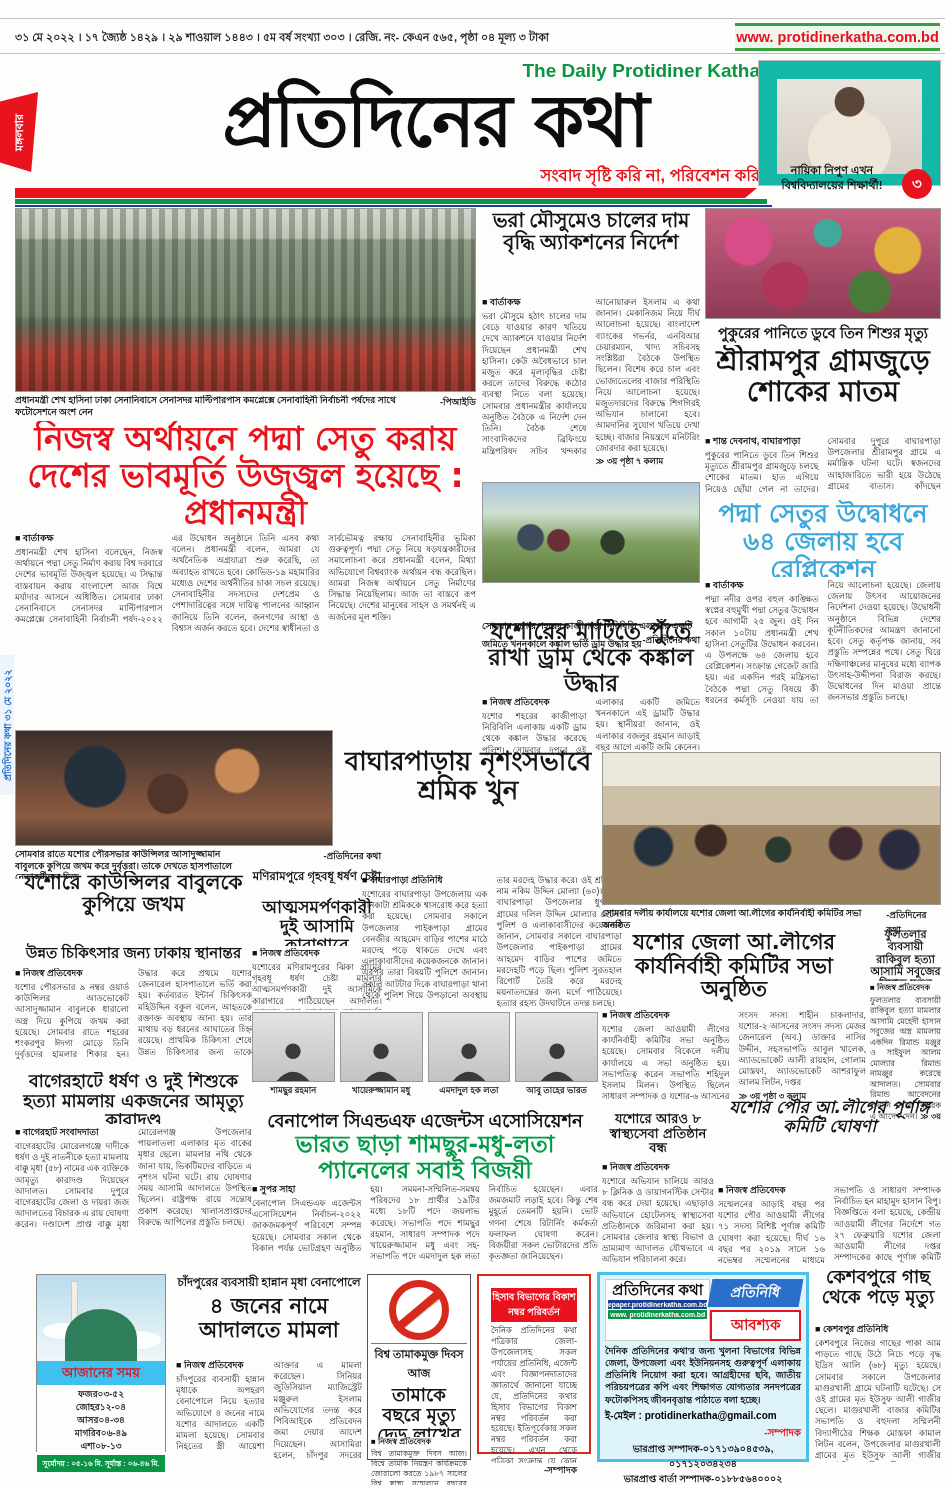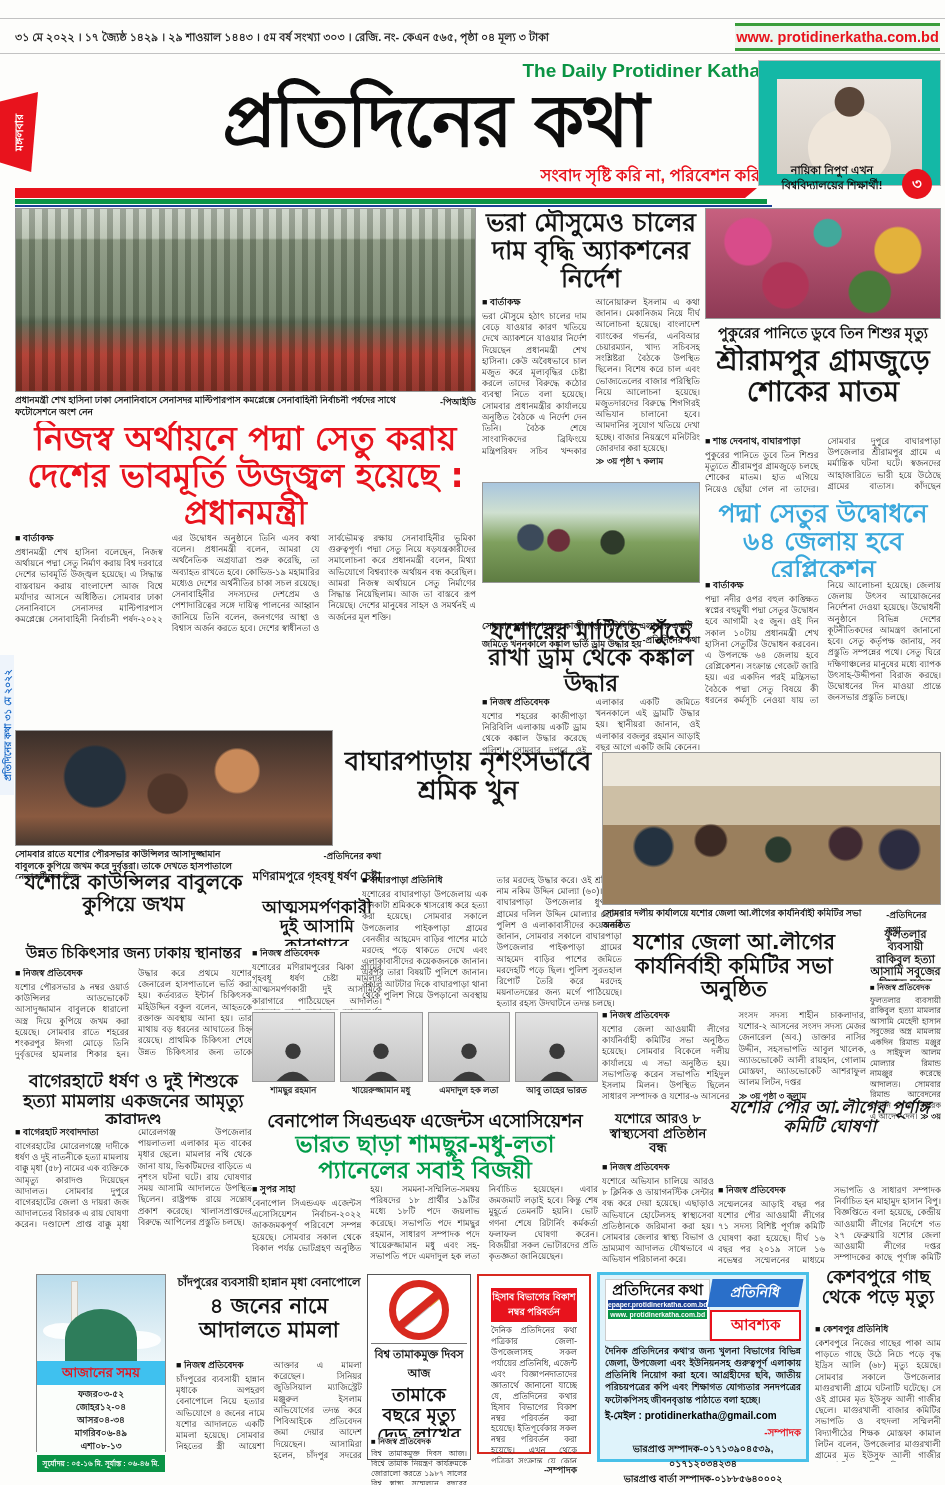--- a/index.html
+++ b/index.html
@@ -136,21 +136,21 @@
   <div class="abs" style="left:15px;top:395px;width:461px;height:24px;display:flex;justify-content:space-between;gap:24px;">
     <span class="caption">প্রধানমন্ত্রী শেখ হাসিনা ঢাকা সেনানিবাসে সেনাসদর মাল্টিপারপাস কমপ্লেক্সে সেনাবাহিনী নির্বাচনী পর্ষদের সাথে ফটোসেশনে অংশ নেন</span>
     <span class="credit">-পিআইডি</span>
   </div>
   <h2 class="abs hl hl-red" style="left:15px;top:421px;width:461px;height:106px;font-size:33px;">নিজস্ব অর্থায়নে পদ্মা সেতু করায় দেশের ভাবমূর্তি উজ্জ্বল হয়েছে : প্রধানমন্ত্রী</h2>
   <div class="abs body-text cols-3" style="left:15px;top:533px;width:461px;height:196px;">
     <div class="byline">■ বার্তাকক্ষ</div>
     <span>প্রধানমন্ত্রী শেখ হাসিনা বলেছেন, নিজস্ব অর্থায়নে পদ্মা সেতু নির্মাণ করায় বিশ্ব দরবারে দেশের ভাবমূর্তি উজ্জ্বল হয়েছে। এ সিদ্ধান্ত বাস্তবায়ন করায় বাংলাদেশ আজ বিশ্বে মর্যাদার আসনে অধিষ্ঠিত। সোমবার ঢাকা সেনানিবাসে সেনাসদর মাল্টিপারপাস কমপ্লেক্সে সেনাবাহিনী নির্বাচনী পর্ষদ-২০২২ এর উদ্বোধন অনুষ্ঠানে তিনি এসব কথা বলেন। প্রধানমন্ত্রী বলেন, আমরা যে অর্থনৈতিক অগ্রযাত্রা শুরু করেছি, তা অব্যাহত রাখতে হবে। কোভিড-১৯ মহামারির মধ্যেও দেশের অর্থনীতির চাকা সচল রয়েছে। সেনাবাহিনীর সদস্যদের দেশপ্রেম ও পেশাদারিত্বের সঙ্গে দায়িত্ব পালনের আহ্বান জানিয়ে তিনি বলেন, জনগণের আস্থা ও বিশ্বাস অর্জন করতে হবে। দেশের স্বাধীনতা ও সার্বভৌমত্ব রক্ষায় সেনাবাহিনীর ভূমিকা গুরুত্বপূর্ণ। পদ্মা সেতু নিয়ে ষড়যন্ত্রকারীদের সমালোচনা করে প্রধানমন্ত্রী বলেন, মিথ্যা অভিযোগে বিশ্বব্যাংক অর্থায়ন বন্ধ করেছিল। আমরা নিজস্ব অর্থায়নে সেতু নির্মাণের সিদ্ধান্ত নিয়েছিলাম। আজ তা বাস্তবে রূপ নিয়েছে। দেশের মানুষের সাহস ও সমর্থনই এ অর্জনের মূল শক্তি।</span>
   </div>
 
-  <h2 class="abs hl" style="left:482px;top:209px;width:218px;height:85px;font-size:25px;">ভরা মৌসুমেও চালের দাম বৃদ্ধি অ্যাকশনের নির্দেশ</h2>
+  <h2 class="abs hl" style="left:482px;top:209px;width:218px;height:85px;font-size:20px;font-family:Liberation Serif, serif;">ভরা মৌসুমেও চালের দাম বৃদ্ধি অ্যাকশনের নির্দেশ</h2>
   <div class="abs body-text cols-2" style="left:482px;top:297px;width:218px;height:182px;">
     <div class="byline">■ বার্তাকক্ষ</div>
     <span>ভরা মৌসুমে হঠাৎ চালের দাম বেড়ে যাওয়ার কারণ খতিয়ে দেখে অ্যাকশনে যাওয়ার নির্দেশ দিয়েছেন প্রধানমন্ত্রী শেখ হাসিনা। কেউ অবৈধভাবে চাল মজুত করে মূল্যবৃদ্ধির চেষ্টা করলে তাদের বিরুদ্ধে কঠোর ব্যবস্থা নিতে বলা হয়েছে। সোমবার প্রধানমন্ত্রীর কার্যালয়ে অনুষ্ঠিত বৈঠকে এ নির্দেশ দেন তিনি। বৈঠক শেষে সাংবাদিকদের ব্রিফিংয়ে মন্ত্রিপরিষদ সচিব খন্দকার আনোয়ারুল ইসলাম এ কথা জানান। মেকানিজম নিয়ে দীর্ঘ আলোচনা হয়েছে। বাংলাদেশ ব্যাংকের গভর্নর, এনবিআর চেয়ারম্যান, খাদ্য সচিবসহ সংশ্লিষ্টরা বৈঠকে উপস্থিত ছিলেন। বিশেষ করে চাল এবং ভোজ্যতেলের বাজার পরিস্থিতি নিয়ে আলোচনা হয়েছে। মজুতদারদের বিরুদ্ধে শিগগিরই অভিযান চালানো হবে। আমদানির সুযোগ খতিয়ে দেখা হচ্ছে। বাজার নিয়ন্ত্রণে মনিটরিং জোরদার করা হয়েছে।</span>
     <div class="cont">≫ ৩য় পৃষ্ঠা ৭ কলাম</div>
   </div>
 
   <div class="abs photo" style="left:482px;top:482px;width:218px;height:101px;background:
       radial-gradient(circle at 22% 55%,#3c4a5a 0 7%,transparent 8%),
       radial-gradient(circle at 35% 58%,#6b2f3a 0 7%,transparent 8%),
       radial-gradient(circle at 60% 60%,#2e3a2a 0 8%,transparent 9%),

